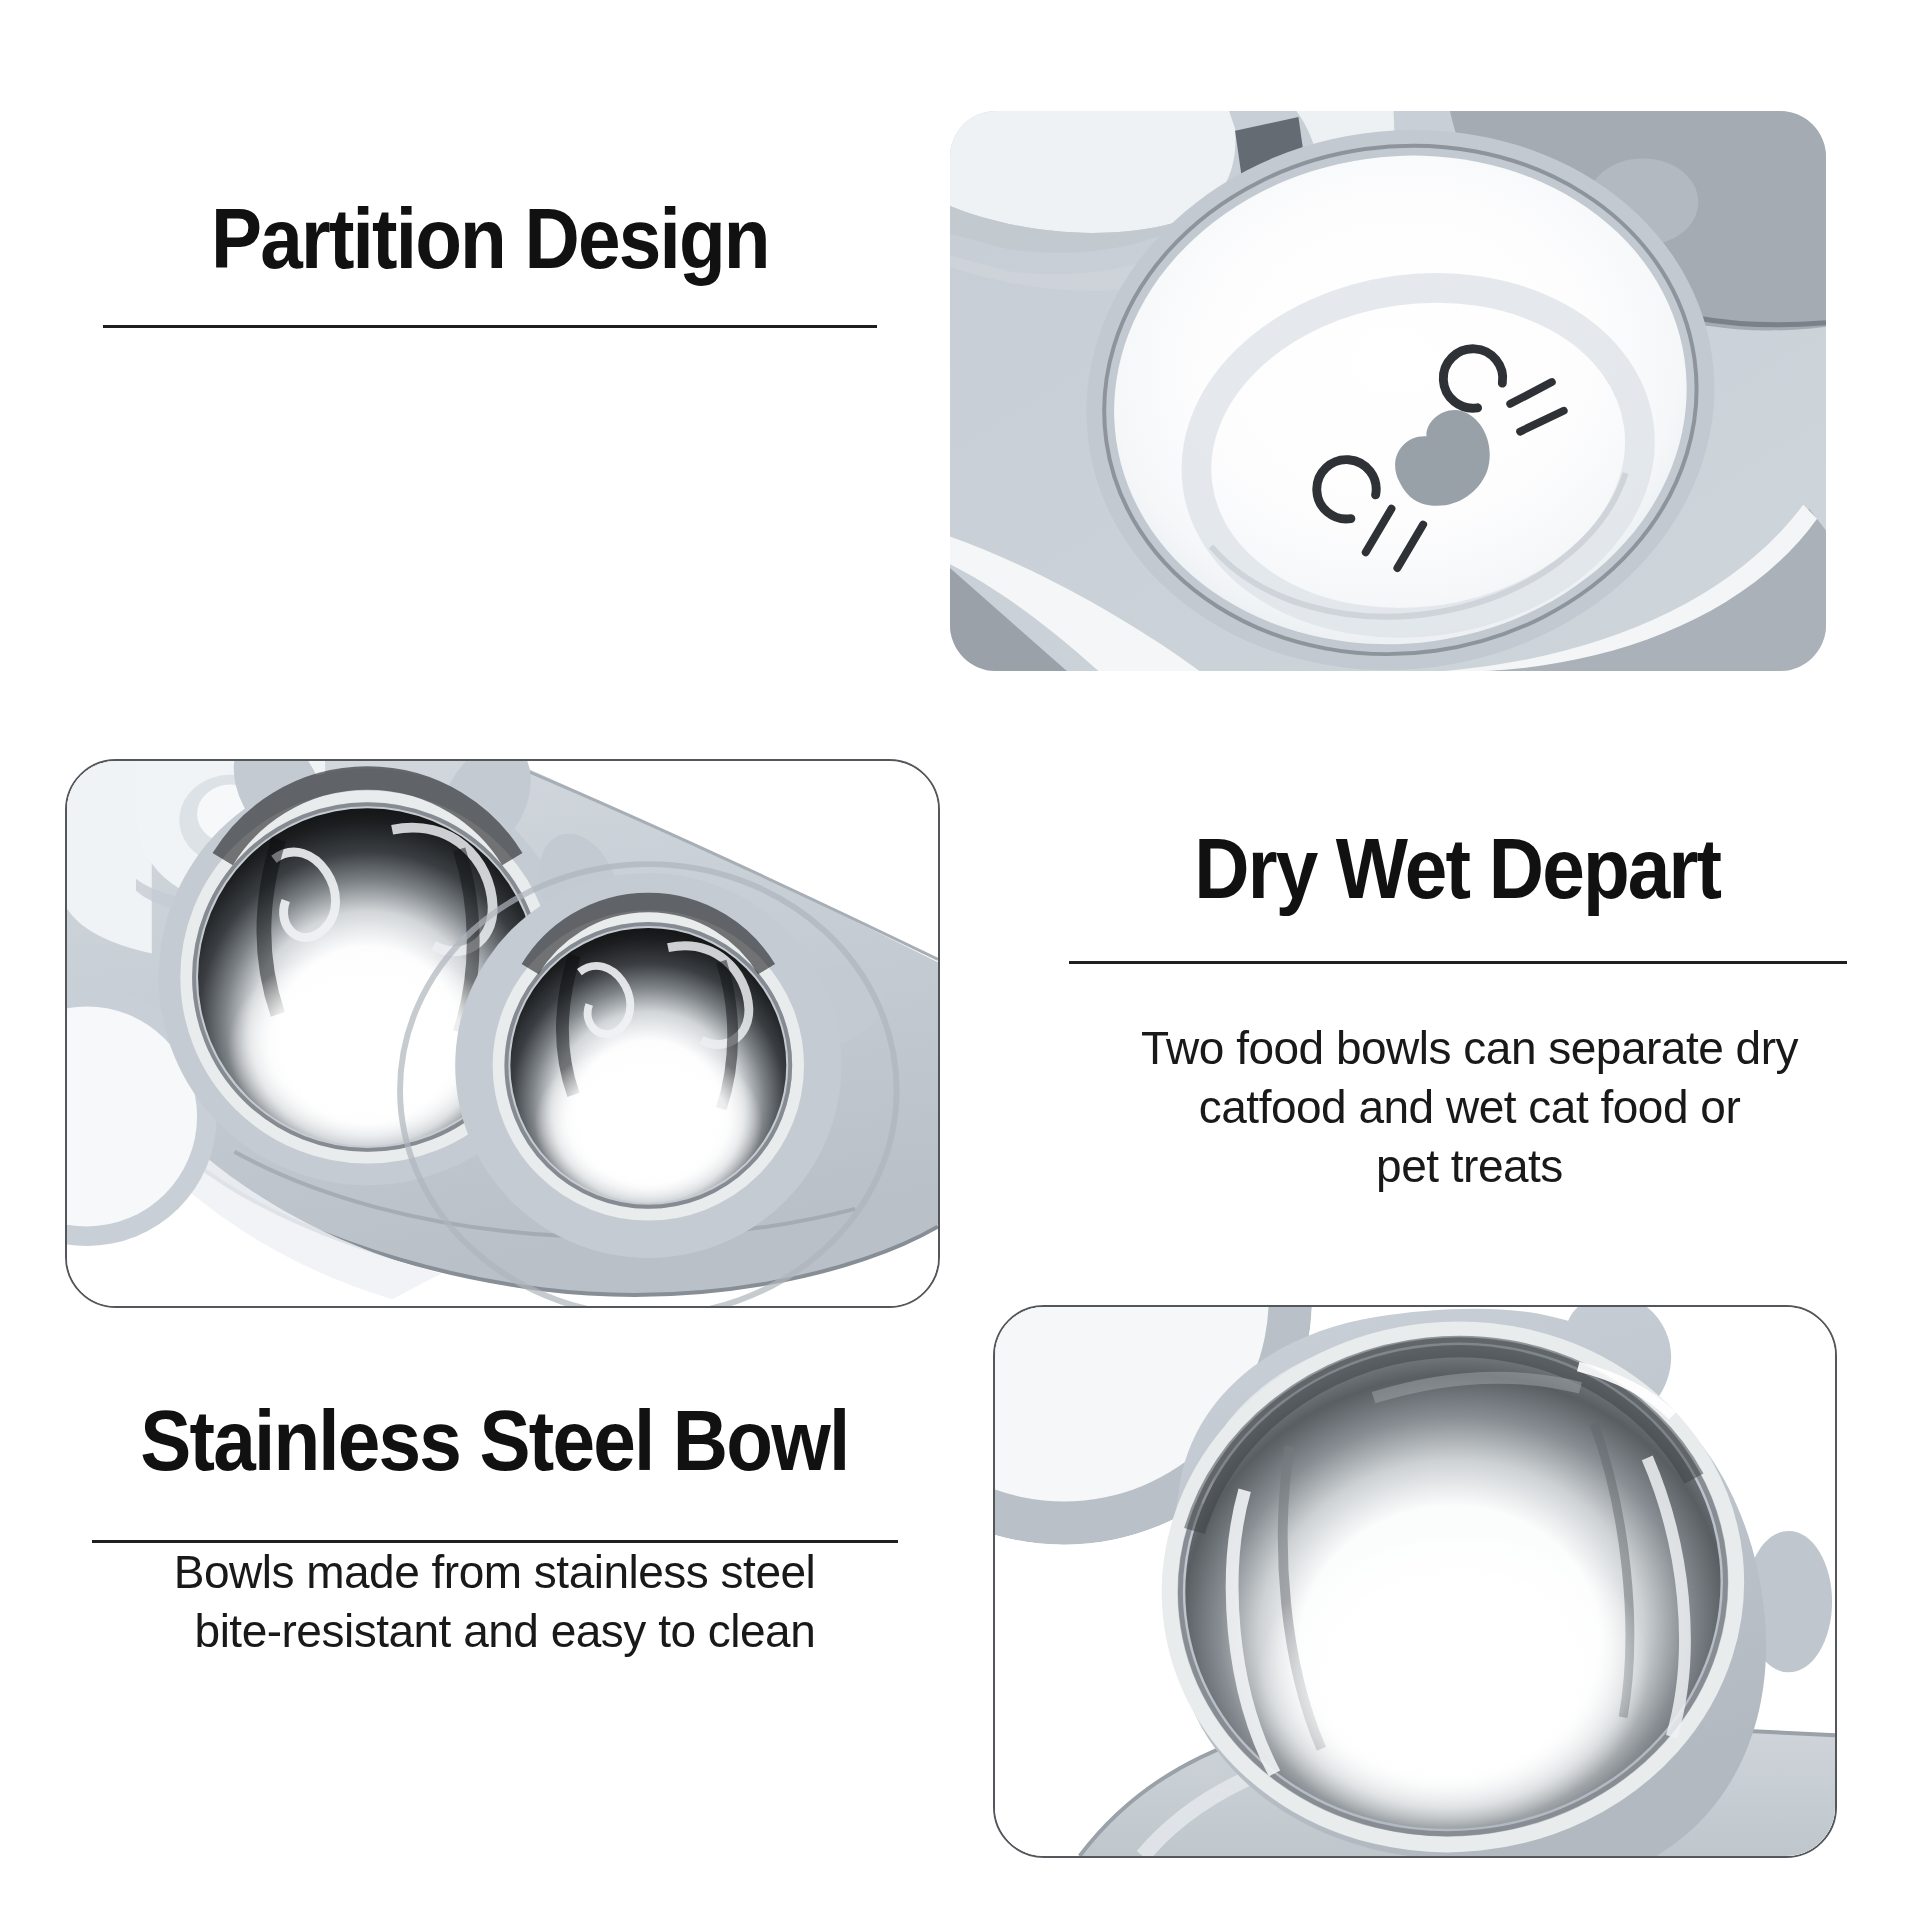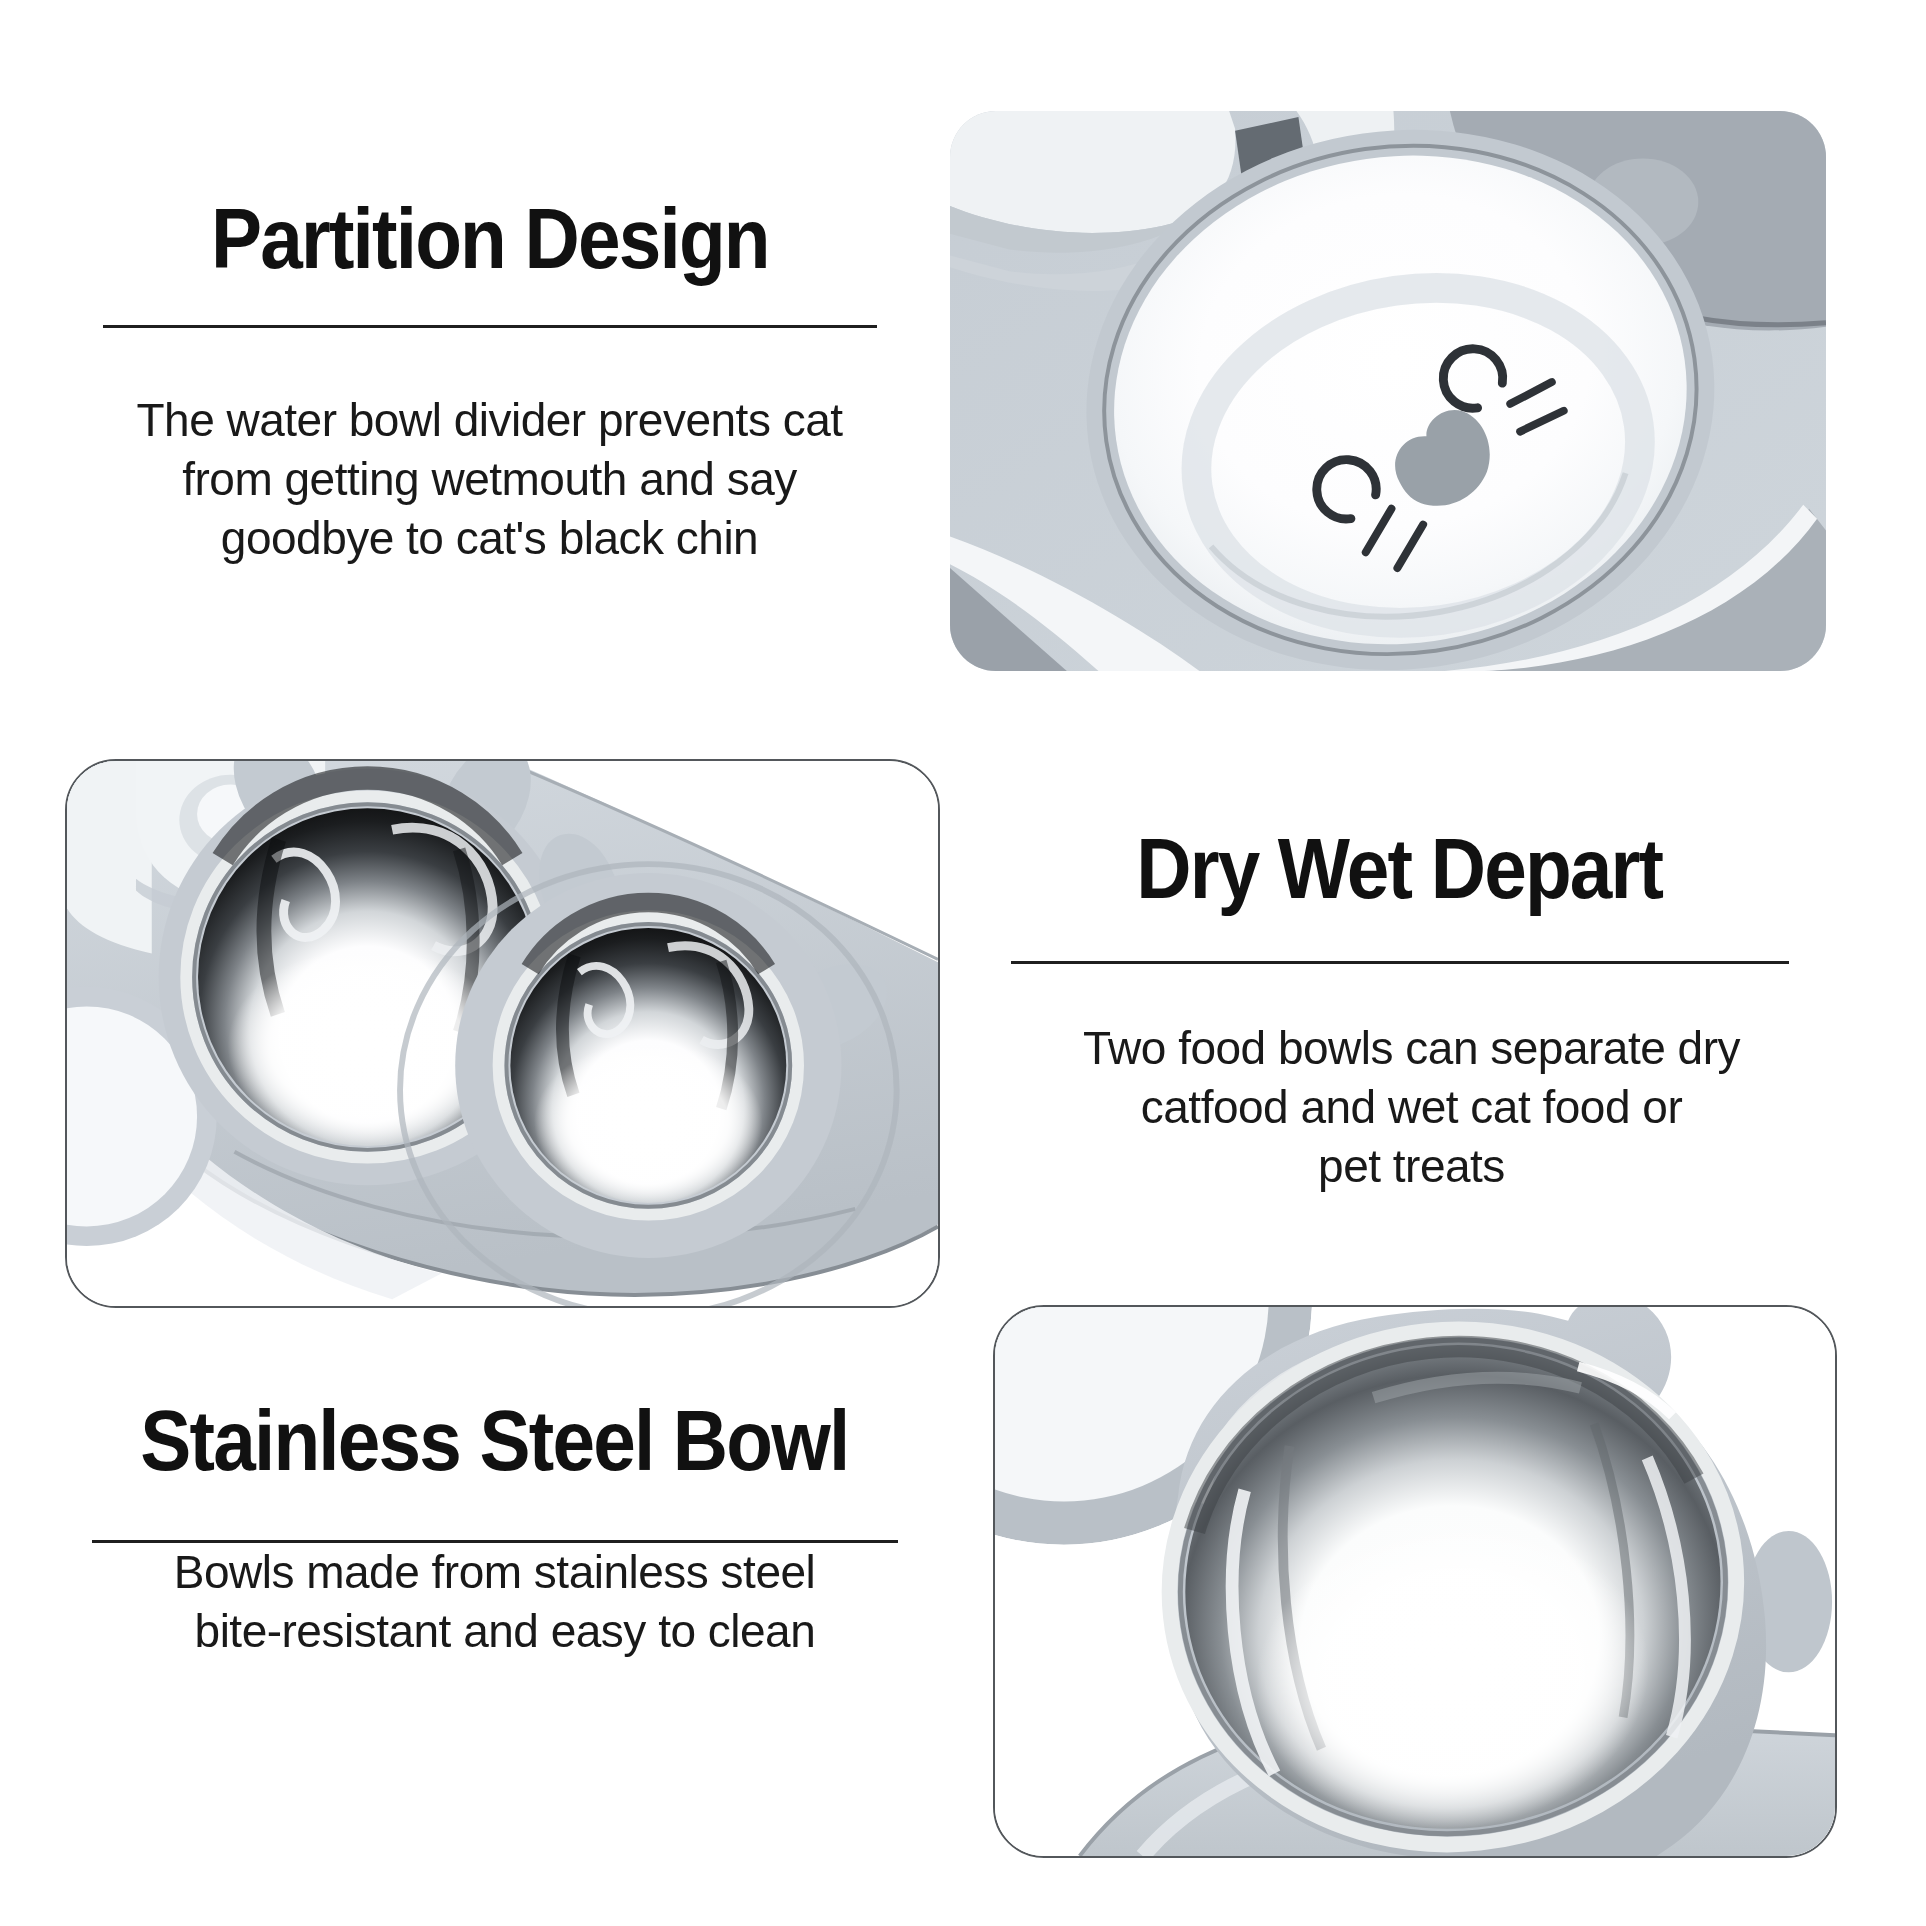--- a/index.html
+++ b/index.html
@@ -13,43 +13,40 @@
     transform:scaleX(.9);transform-origin:center;white-space:nowrap;margin:0;
   }
   .divider-line{height:3px;background:#1f1f1f;border:0;margin:0;}
   .feature-description{
     font-size:46px;line-height:59px;letter-spacing:-0.5px;color:#191919;
     white-space:pre-line;margin:0;
   }
   .sec1{left:54px;top:196px;width:871px;}
   .sec1 .divider-line{width:774px;margin-top:44px;}
   .sec1 .feature-description{margin-top:63px;}
-  .sec2{left:974px;top:826px;width:851px;}
+  .sec2{left:1032px;top:826px;width:851px;}
   .sec2 .divider-line{width:778px;margin-top:50px;}
   .sec2 .feature-description{margin-top:55px;margin-left:24px;}
   .sec3{left:57px;top:1398px;width:875px;text-align:right;}
   .sec3 .divider-line{width:806px;margin-top:57px;}
   .sec3 .feature-description{}
   .photo-card{position:absolute;overflow:hidden;box-sizing:border-box;background:#fff;}
   .cardA{left:950px;top:111px;width:876px;height:560px;border-radius:46px;}
   .cardB{left:65px;top:759px;width:875px;height:549px;border-radius:51px;border:2px solid #53575b;}
   .cardC{left:993px;top:1305px;width:844px;height:553px;border-radius:51px;border:2px solid #53575b;}
   .photo-card svg{display:block;width:100%;height:100%;}
 </style>
 </head>
 <body>
 
 <div id="canvas">
 
   <div class="text-section sec1">
     <h2 class="feature-heading">Partition Design</h2>
     <div class="divider-line"></div>
-    <p class="feature-description">The water bowl divider prevents cat
-from getting wetmouth and say
-goodbye to cat's black chin</p>
   </div>
 
   <figure class="photo-card cardA" style="margin:0">
     <svg viewBox="0 0 885 566" preserveAspectRatio="none">
       <defs>
         <linearGradient id="bgA" x1="0" y1="0" x2="1" y2="1">
           <stop offset="0" stop-color="#c6cdd4"></stop>
             <stop offset="1" stop-color="#ced5db"></stop>
         </linearGradient>
         <radialGradient id="bowlA" cx="0.5" cy="0.42" r="0.62">

